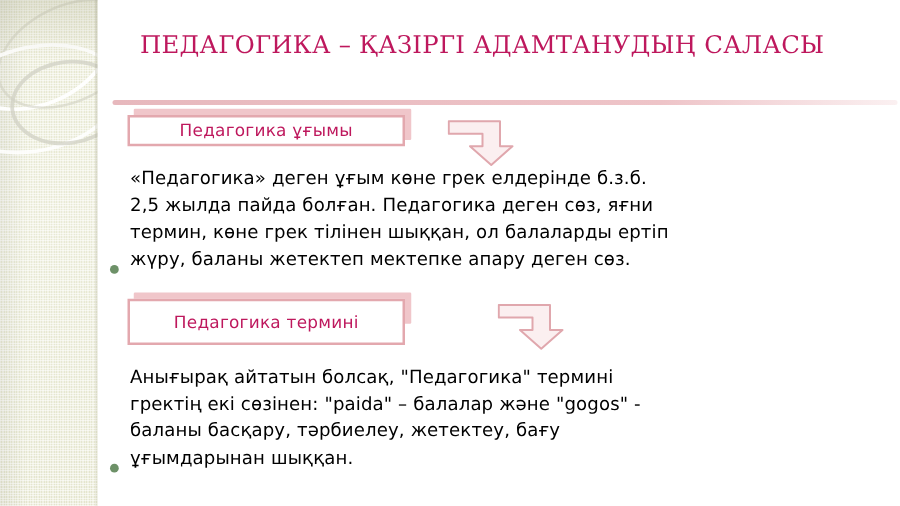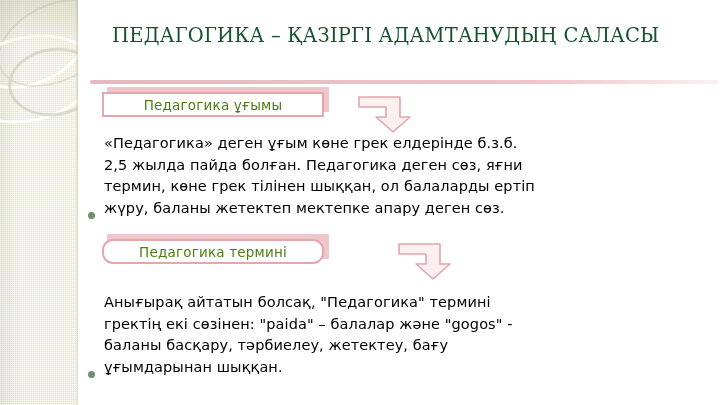--- a/index.html
+++ b/index.html
@@ -87,21 +87,21 @@
   
   #title {
     position: absolute;
     left: 112px;
     top: 23px;
     width: 580px;
     font-family: "DejaVu Serif", serif;
     font-size: 19.5px;
     line-height: 25px;
     font-weight: 400;
-    color: #14532d;
+    color: #be185d;
     letter-spacing: 0.2px;
   }
 
   
   #title-divider {
     position: absolute;
     left: 90px;
     top: 80px;
     width: 628px;
     height: 4px;
@@ -111,32 +111,32 @@
 
   
   .callout {
     position: absolute;
     background: #ffffff;
     border: 2px solid #e3a8ae;
     box-sizing: border-box;
     display: flex;
     align-items: center;
     justify-content: center;
-    color: #4d7c0f;
+    color: #be185d;
     font-size: 13.5px;
     letter-spacing: 0.2px;
   }
   .callout-shadow {
     position: absolute;
     background: #f0c6ca;
     border-radius: 1px;
   }
   #callout-1 { left: 102px; top: 92px; width: 222px; height: 25px; }
   #callout-1-shadow { left: 107px; top: 87px; width: 222px; height: 25px; }
-  #callout-2 { left: 102px; top: 239px; width: 222px; height: 25px; border-radius: 11px; }
+  #callout-2 { left: 102px; top: 239px; width: 222px; height: 37px; }
   #callout-2-shadow { left: 107px; top: 234px; width: 222px; height: 25px; }
 
   
   .bent-arrow { position: absolute; }
   #bent-arrow-1 { left: 358px; top: 92px; }
   #bent-arrow-2 { left: 398px; top: 239px; }
 
   
   .bullet-block {
     position: absolute;

